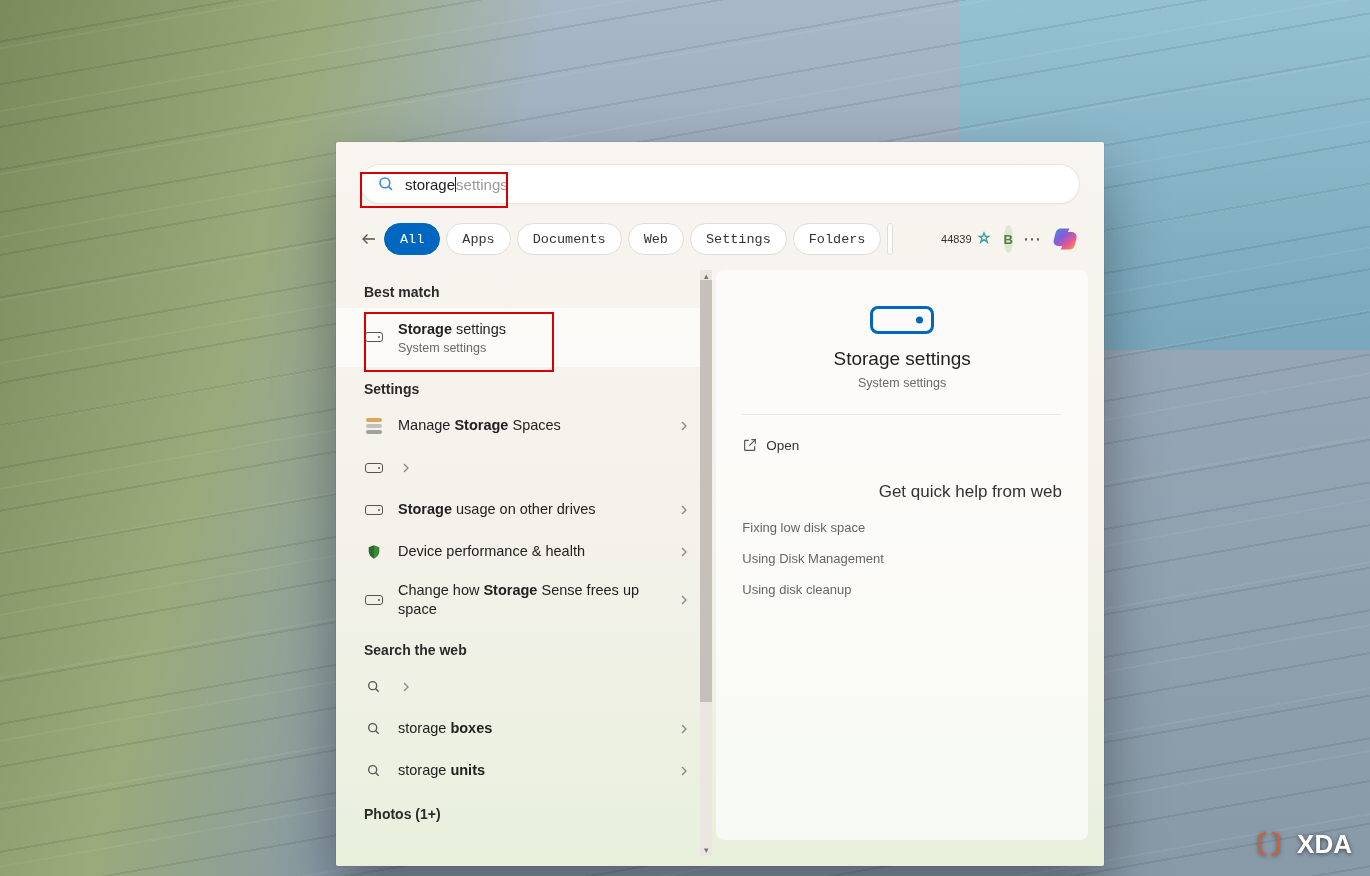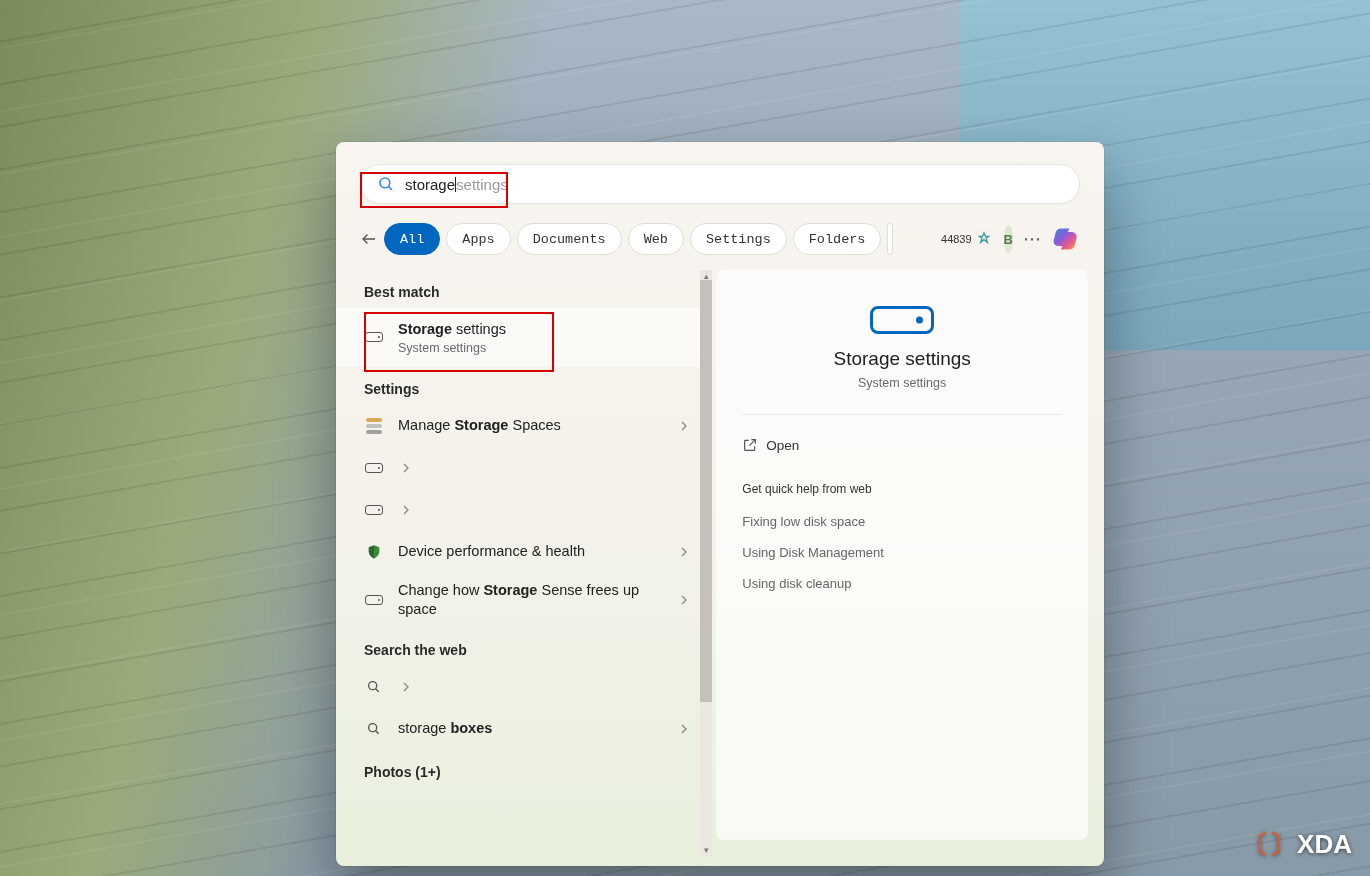--- a/index.html
+++ b/index.html
@@ -19,21 +19,21 @@
 .desktop-bg::after {
   content: ""; position: absolute; inset: 0;
   background:
     repeating-linear-gradient(170deg, transparent 0px, transparent 40px, rgba(0,0,0,0.08) 40px, rgba(0,0,0,0.08) 42px),
     repeating-linear-gradient(-10deg, transparent 0px, transparent 60px, rgba(255,255,255,0.06) 60px, rgba(255,255,255,0.06) 62px);
 }
 
 .search-panel {
   position: absolute; left: 336px; top: 142px; width: 768px; height: 724px;
   background: linear-gradient(180deg, #f8f4ef 0%, #f5f2ec 50%, #e8f0dc 100%);
-  border-radius: 8px; box-shadow: 0 30px 60px rgba(0,0,0,0.35), 0 0 0 1px rgba(0,0,0,0.05);
+  border-radius: 2px; box-shadow: 0 30px 60px rgba(0,0,0,0.35), 0 0 0 1px rgba(0,0,0,0.05);
   overflow: hidden;
 }
 
 .search-bar-wrap { padding: 22px 24px 12px; }
 .search-bar {
   display: flex; align-items: center; height: 40px; background: #fff;
   border-radius: 20px; border: 1px solid #e8e4de; padding: 0 16px;
   box-shadow: 0 1px 2px rgba(0,0,0,0.03);
 }
 .search-icon { width: 18px; height: 18px; margin-right: 10px; color: #3a8dde; }
@@ -87,21 +87,21 @@
 
 .preview-card { background: rgba(255,255,255,0.65); border-radius: 8px; height: 100%; padding: 36px 26px 20px; }
 .preview-head { display: flex; flex-direction: column; align-items: center; gap: 14px; padding-bottom: 24px; border-bottom: 1px solid rgba(0,0,0,0.07); }
 .preview-icon { width: 64px; height: 28px; border: 3px solid #0067c0; border-radius: 8px; position: relative; }
 .preview-icon::after { content: ""; position: absolute; right: 8px; top: 50%; transform: translateY(-50%); width: 7px; height: 7px; border-radius: 50%; background: #0067c0; }
 .preview-title { font-size: 19px; color: #222; }
 .preview-sub { font-size: 12.5px; color: #6a6a6a; margin-top: -8px; }
 .action-row { display: flex; align-items: center; gap: 8px; padding: 22px 0 18px; border-bottom: 1px solid transparent; }
 .action-row svg { width: 16px; height: 16px; color: #555; }
 .action-row span { font-size: 13.5px; color: #333; }
-.help-title { font-size: 12px; color: #333; padding: 10px 0 10px; }
+.help-title { font-size: 17px; color: #333; padding: 10px 0 10px; text-align: right; }
 .help-link { font-size: 13px; color: #666; padding: 8px 0; }
 
 .highlight-box {
   position: absolute; border: 2.5px solid #d60000; pointer-events: none;
 }
 .hb1 { left: 360px; top: 172px; width: 148px; height: 36px; }
 .hb2 { left: 364px; top: 312px; width: 190px; height: 60px; }
 
 .watermark {
   position: absolute; right: 18px; bottom: 14px; display: flex; align-items: center; gap: 2px;
@@ -220,20 +220,23 @@
           </div>
         <svg class="chevron" viewBox="0 0 24 24" fill="none" stroke="currentColor" stroke-width="2">
             <polyline points="9 6 15 12 9 18"></polyline>
           </svg>
       </div>
 
       <div class="result-item">
         <div class="result-icon">
             <div class="drive-icon"></div>
           </div>
+        <div class="result-text">
+            <div class="name"><span></span><strong>Storage</strong><span> usage on other drives</span></div>
+          </div>
         <svg class="chevron" viewBox="0 0 24 24" fill="none" stroke="currentColor" stroke-width="2">
             <polyline points="9 6 15 12 9 18"></polyline>
           </svg>
       </div>
 
       <div class="result-item">
         <div class="result-icon">
           <svg class="shield-icon" viewBox="0 0 24 24">
               <path fill="#3a8a3a" d="M12 2l8 3v6c0 5-3.5 9-8 11V2z"></path>
               <path fill="#2a6a2a" d="M12 2L4 5v6c0 5 3.5 9 8 11V2z"></path>
@@ -281,20 +284,34 @@
             </svg>
           </div>
         <div class="result-text">
             <div class="name"><span>storage </span><strong>boxes</strong></div>
           </div>
         <svg class="chevron" viewBox="0 0 24 24" fill="none" stroke="currentColor" stroke-width="2">
             <polyline points="9 6 15 12 9 18"></polyline>
           </svg>
       </div>
 
+      <div class="result-item">
+        <div class="result-icon">
+            <svg class="search-mini-icon" viewBox="0 0 24 24" fill="none" stroke="#555" stroke-width="2">
+              <circle cx="10" cy="10" r="6"></circle>
+              <line x1="19" y1="19" x2="14.5" y2="14.5"></line>
+            </svg>
+          </div>
+        <div class="result-text">
+            <div class="name"><span>storage </span><strong>units</strong></div>
+          </div>
+        <svg class="chevron" viewBox="0 0 24 24" fill="none" stroke="currentColor" stroke-width="2">
+            <polyline points="9 6 15 12 9 18"></polyline>
+          </svg>
+      </div>
 
       <div class="section-title">Photos (1+)</div>
 
       <div class="scrollbar-track">
         <div class="scroll-arrow up">▴</div>
         <div class="scroll-arrow down">▾</div>
       </div>
       <div class="scrollbar-thumb"></div>
     </div>
 

